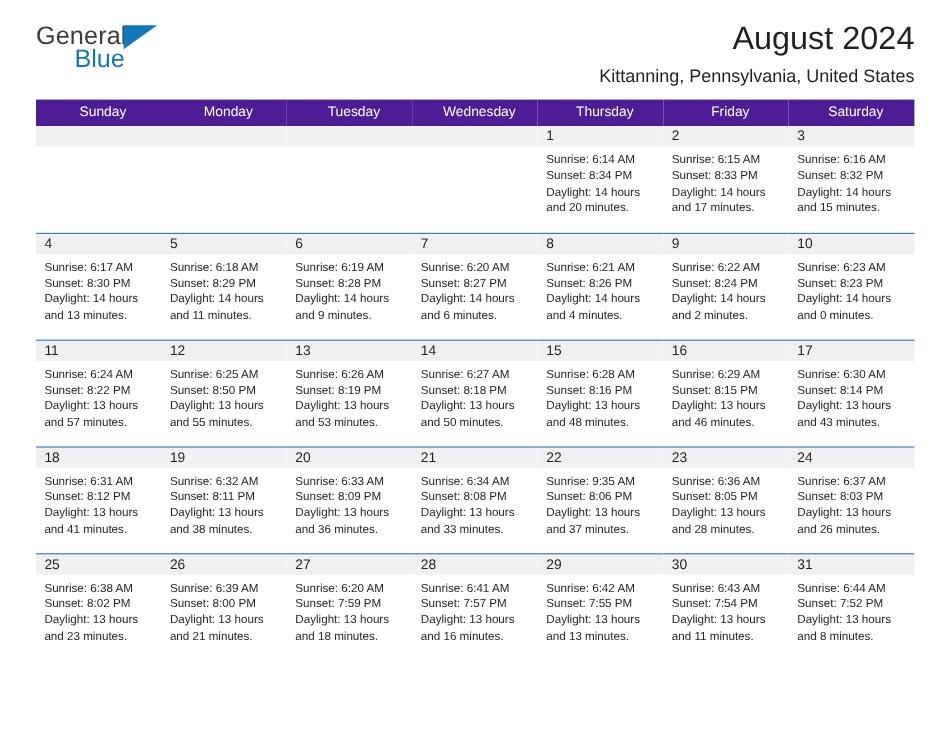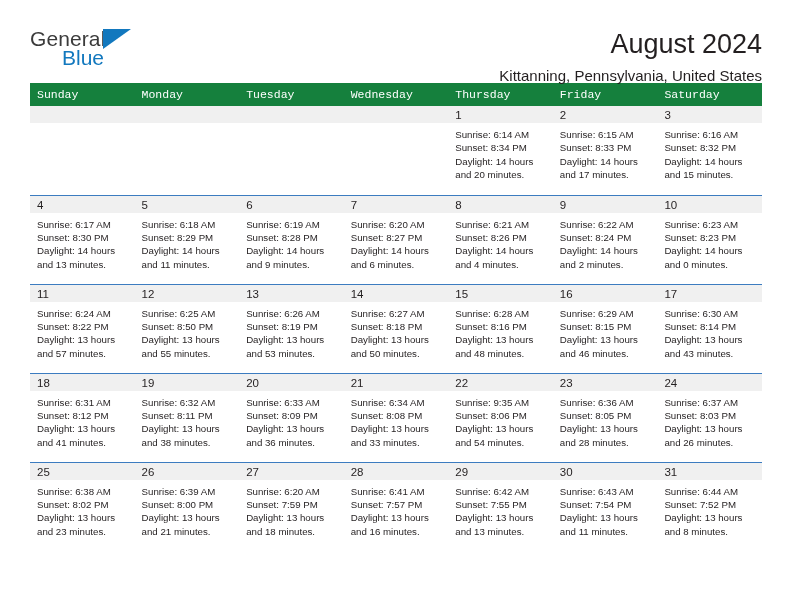--- a/index.html
+++ b/index.html
@@ -15,21 +15,21 @@
     position: relative;
     width: 792px;
     height: 612px;
     padding: 0 30px;
   }
 
   
   .topbar {
     display: flex;
     justify-content: space-between;
-    align-items: flex-start;
+    align-items: flex-end;
     padding-top: 28px;
     height: 72px;
   }
   .brand {
     position: relative;
     width: 190px;
     height: 52px;
     line-height: 1;
   }
   .brand-general {
@@ -68,28 +68,27 @@
   }
 
   
   .calendar {
     width: 732px;
     margin-top: 11px;
     border-collapse: collapse;
     table-layout: fixed;
   }
   .calendar th {
-    background: #15803d;
+    background: #4c1d95;
     color: #ffffff;
     font-size: 11.5px;
     font-weight: normal;
-    text-align: left;
+    text-align: center;
     padding: 5px 0 5px 7px;
     height: 21px;
-    font-family: Liberation Mono, monospace;
   }
   .calendar td {
     width: 104.57px;
     height: 89px;
     vertical-align: top;
     padding: 0;
     border-top: 1px solid #3c7cc0;
     background: #ffffff;
   }
   .calendar tr.week:first-child td { border-top: none; }
@@ -349,21 +348,21 @@
               <div>Daylight: 13 hours</div>
               <div>and 33 minutes.</div>
             </div>
           </td>
           <td>
             <div class="daynum-band">22</div>
             <div class="cell-body">
               <div>Sunrise: 9:35 AM</div>
               <div>Sunset: 8:06 PM</div>
               <div>Daylight: 13 hours</div>
-              <div>and 54 minutes.</div>
+              <div>and 37 minutes.</div>
             </div>
           </td>
           <td>
             <div class="daynum-band">23</div>
             <div class="cell-body">
               <div>Sunrise: 6:36 AM</div>
               <div>Sunset: 8:05 PM</div>
               <div>Daylight: 13 hours</div>
               <div>and 28 minutes.</div>
             </div>

